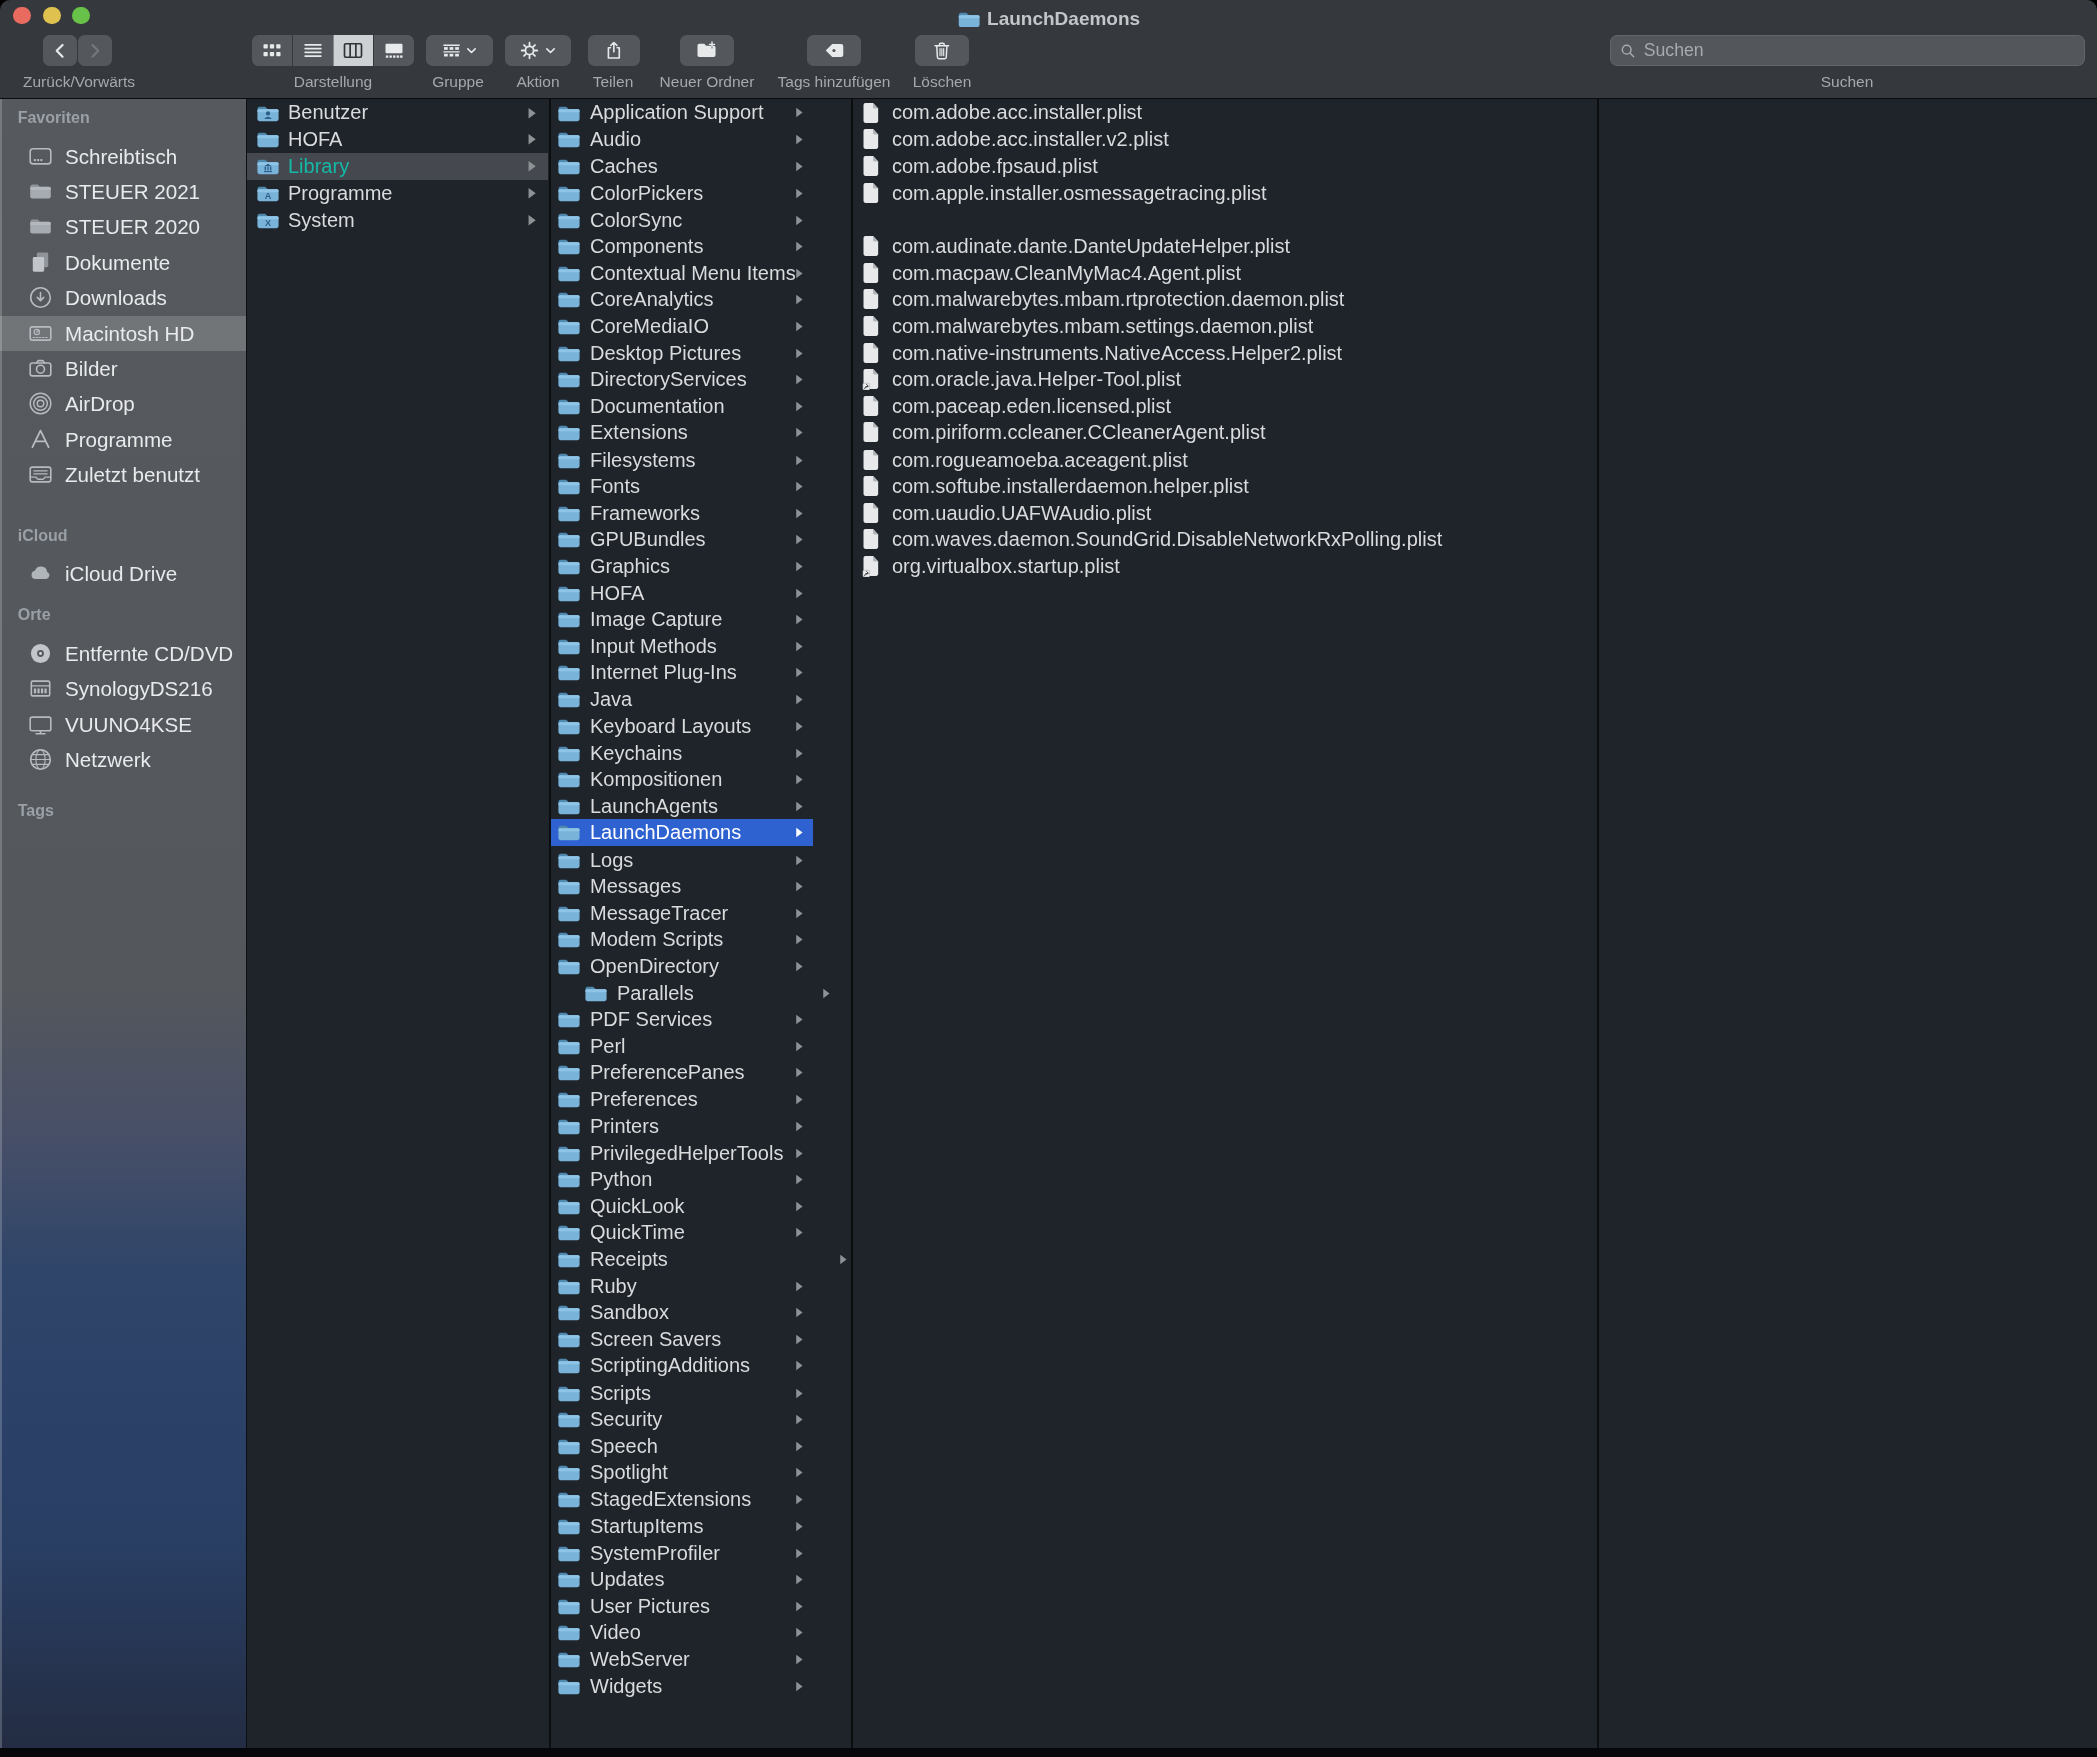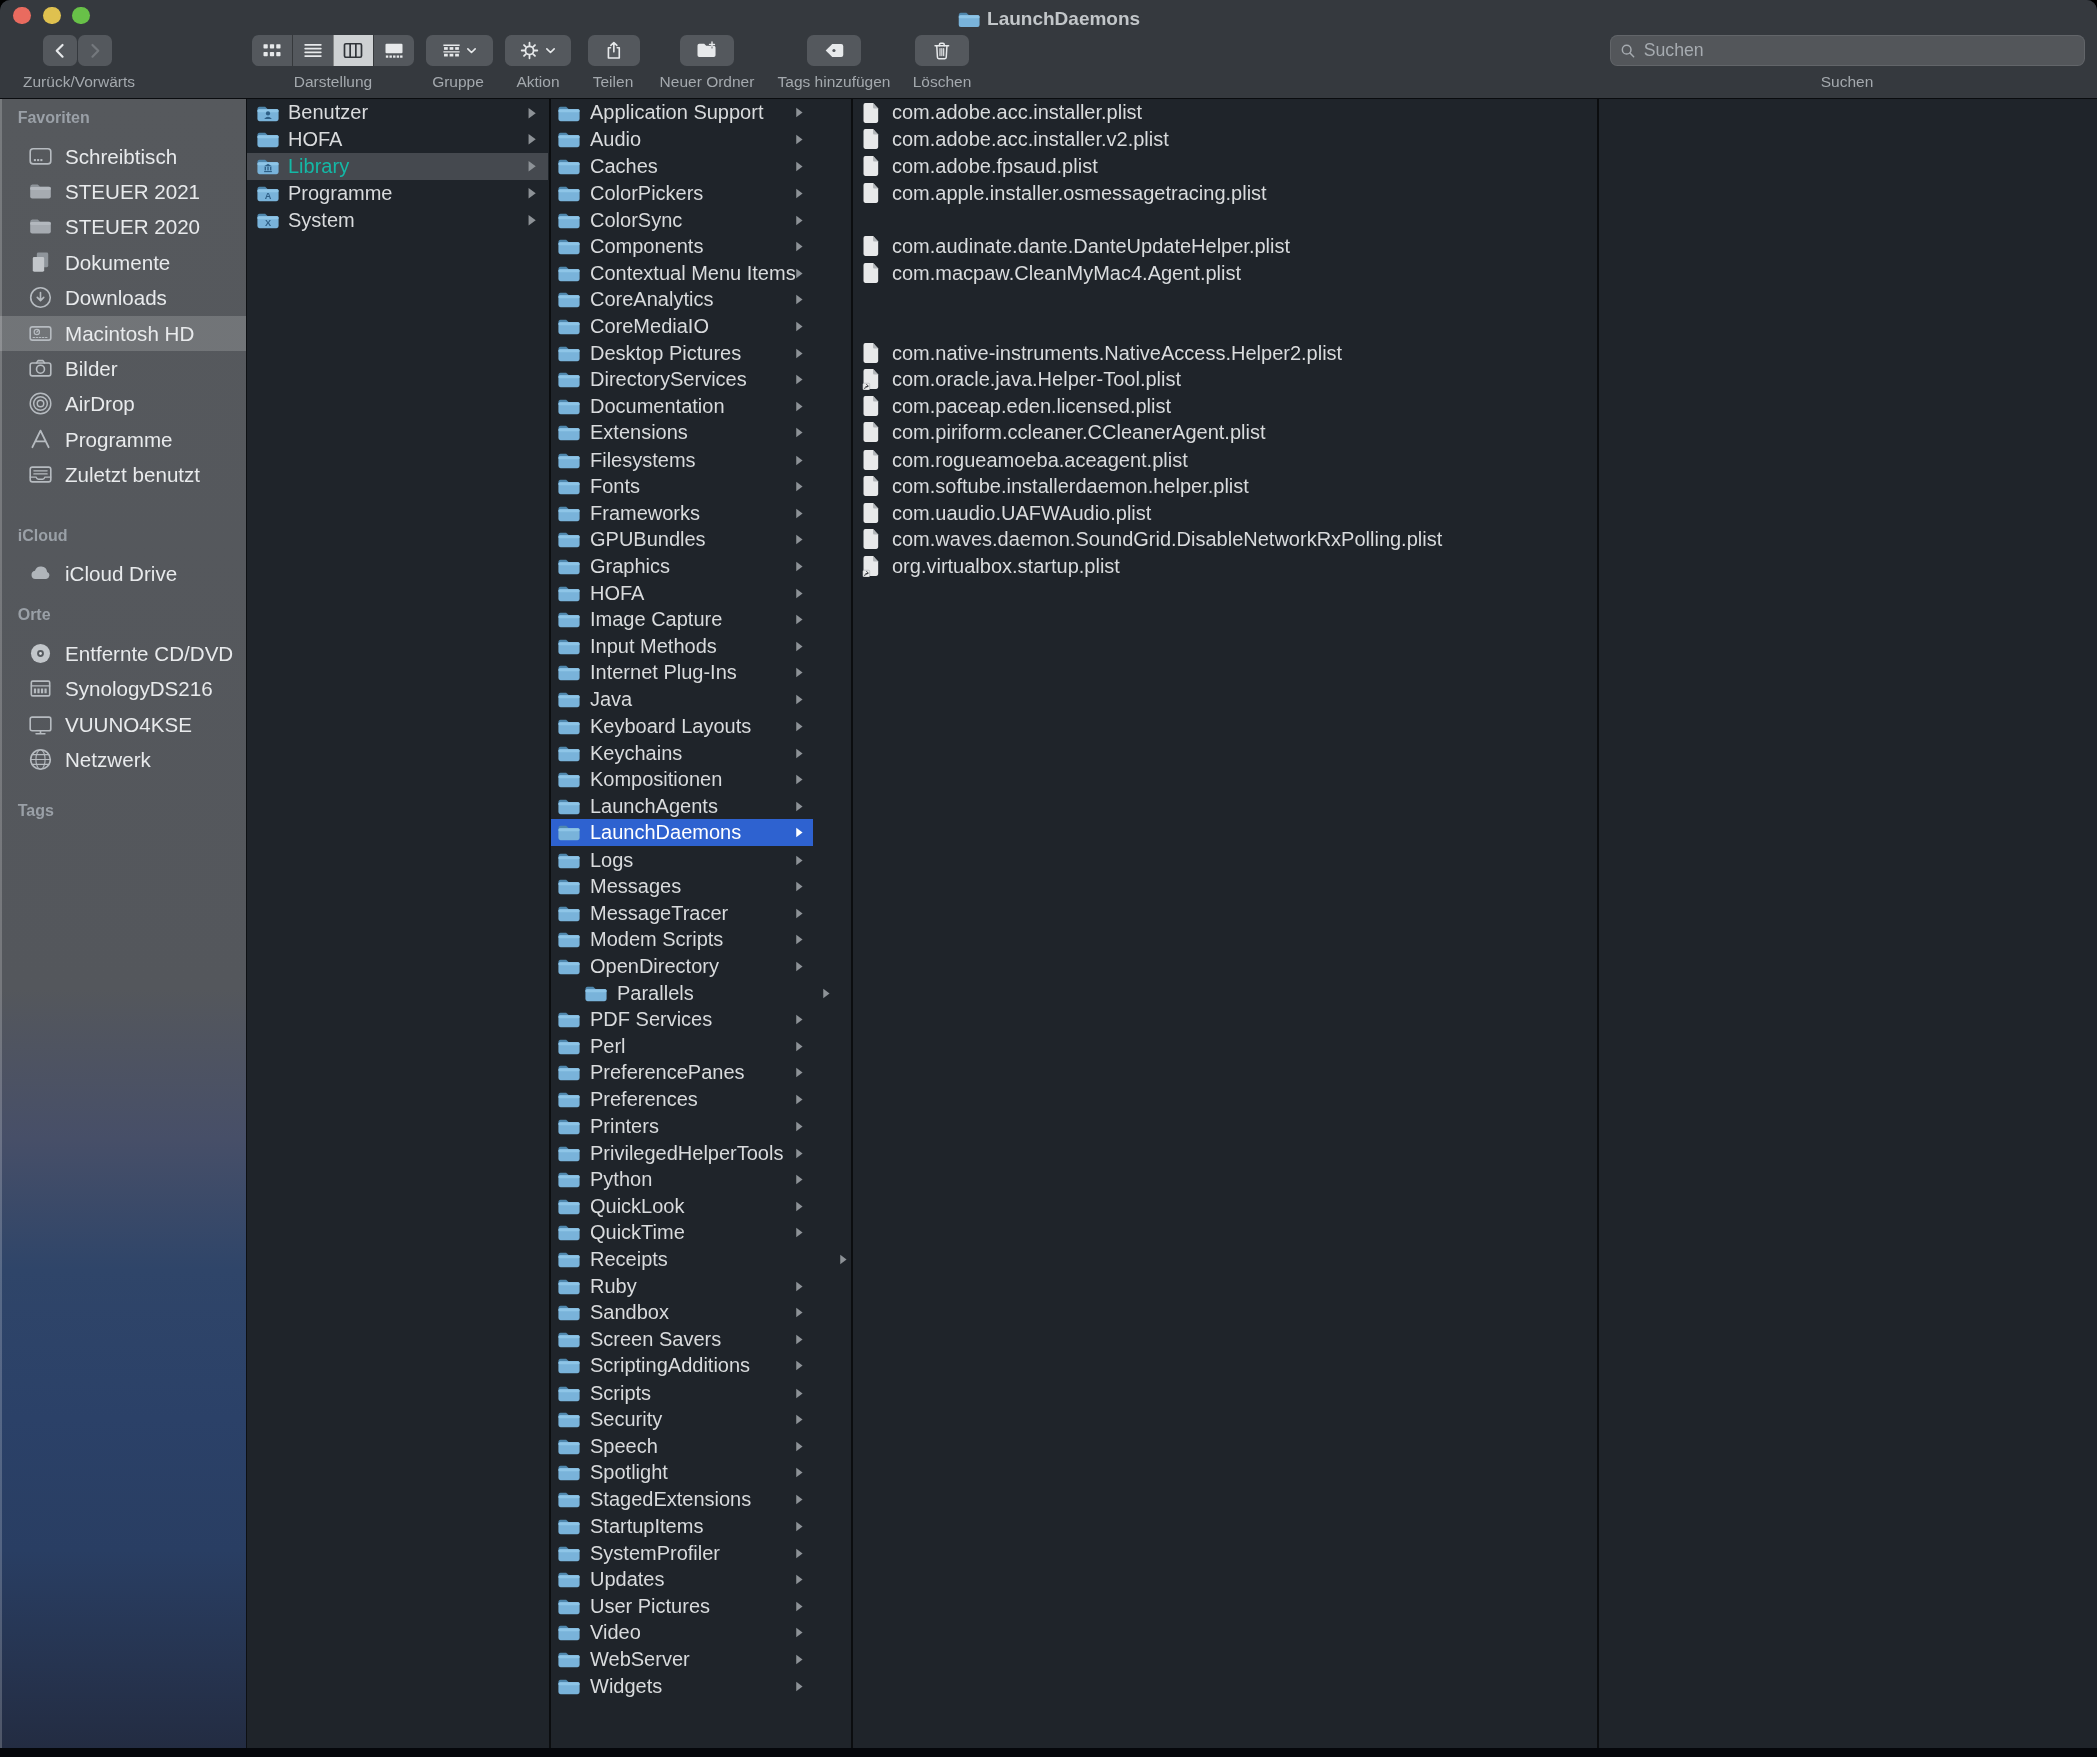--- a/index.html
+++ b/index.html
@@ -1446,20 +1446,38 @@
       </div>
       <div class="row" style="top: 161px;">
         <span class="f-icn">
           <svg viewBox="0 0 24 30" width="100%" height="100%" xmlns="http://www.w3.org/2000/svg">
             <path d="M2 4 q0-2.5 2.5-2.5 H15 l7 7.5 V26 q0 2.5-2.5 2.5 h-15 Q2 28.5 2 26 z" fill="#e8e9ea"></path>
             <path d="M15 1.5 l7 7.5 h-5.5 q-1.5 0-1.5-1.5 z" fill="#b2b6b9"></path>
           </svg>
         </span>
         <span class="lbl">com.macpaw.CleanMyMac4.Agent.plist</span>
       </div>
+      <div class="row" style="top: 187px;">
+        <span class="f-icn">
+          <svg viewBox="0 0 24 30" width="100%" height="100%" xmlns="http://www.w3.org/2000/svg">
+            <path d="M2 4 q0-2.5 2.5-2.5 H15 l7 7.5 V26 q0 2.5-2.5 2.5 h-15 Q2 28.5 2 26 z" fill="#e8e9ea"></path>
+            <path d="M15 1.5 l7 7.5 h-5.5 q-1.5 0-1.5-1.5 z" fill="#b2b6b9"></path>
+          </svg>
+        </span>
+        <span class="lbl">com.malwarebytes.mbam.rtprotection.daemon.plist</span>
+      </div>
+      <div class="row" style="top: 214px;">
+        <span class="f-icn">
+          <svg viewBox="0 0 24 30" width="100%" height="100%" xmlns="http://www.w3.org/2000/svg">
+            <path d="M2 4 q0-2.5 2.5-2.5 H15 l7 7.5 V26 q0 2.5-2.5 2.5 h-15 Q2 28.5 2 26 z" fill="#e8e9ea"></path>
+            <path d="M15 1.5 l7 7.5 h-5.5 q-1.5 0-1.5-1.5 z" fill="#b2b6b9"></path>
+          </svg>
+        </span>
+        <span class="lbl">com.malwarebytes.mbam.settings.daemon.plist</span>
+      </div>
       <div class="row" style="top: 241px;">
         <span class="f-icn">
           <svg viewBox="0 0 24 30" width="100%" height="100%" xmlns="http://www.w3.org/2000/svg">
             <path d="M2 4 q0-2.5 2.5-2.5 H15 l7 7.5 V26 q0 2.5-2.5 2.5 h-15 Q2 28.5 2 26 z" fill="#e8e9ea"></path>
             <path d="M15 1.5 l7 7.5 h-5.5 q-1.5 0-1.5-1.5 z" fill="#b2b6b9"></path>
           </svg>
         </span>
         <span class="lbl">com.native-instruments.NativeAccess.Helper2.plist</span>
       </div>
       <div class="row" style="top: 267px;">

